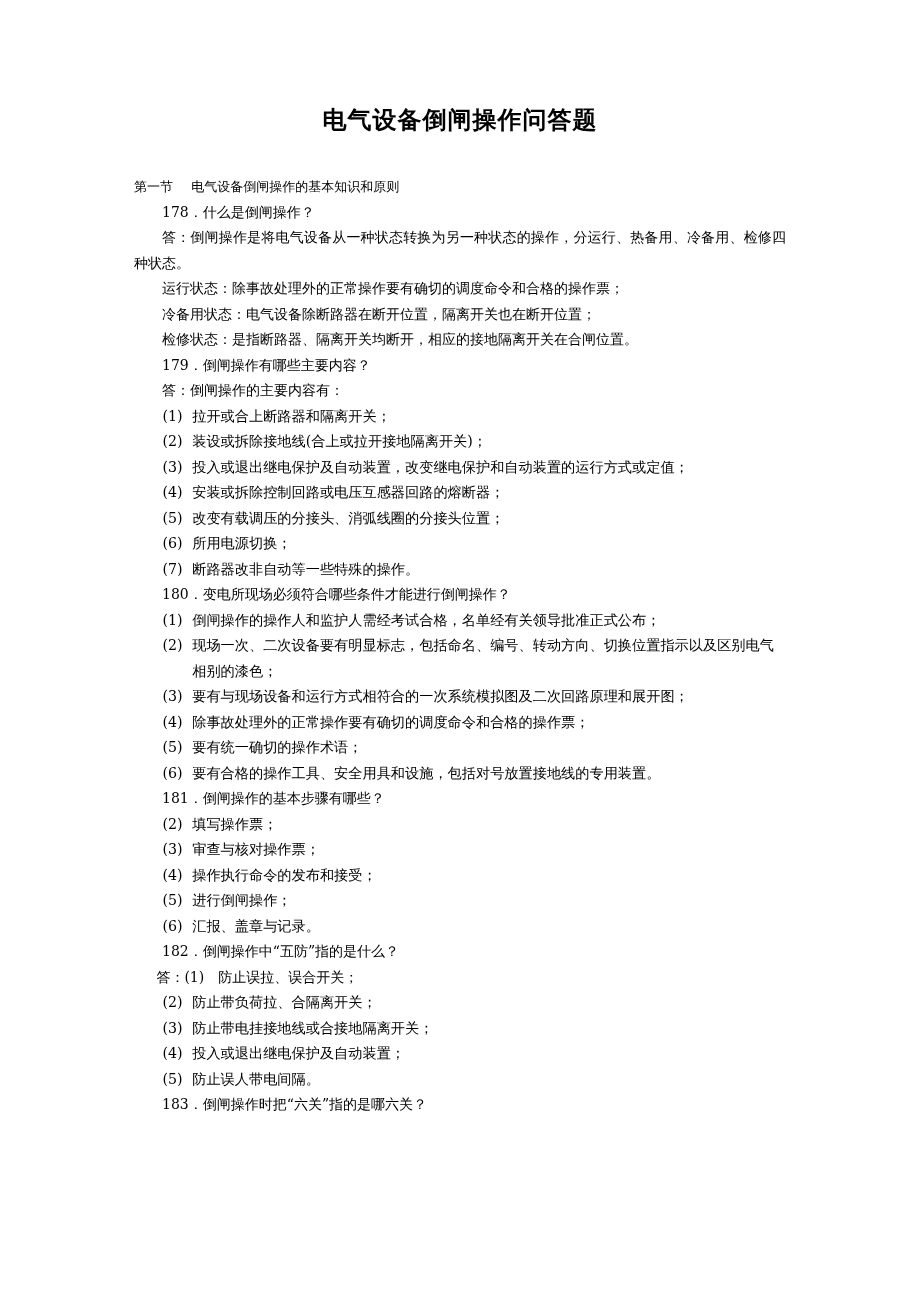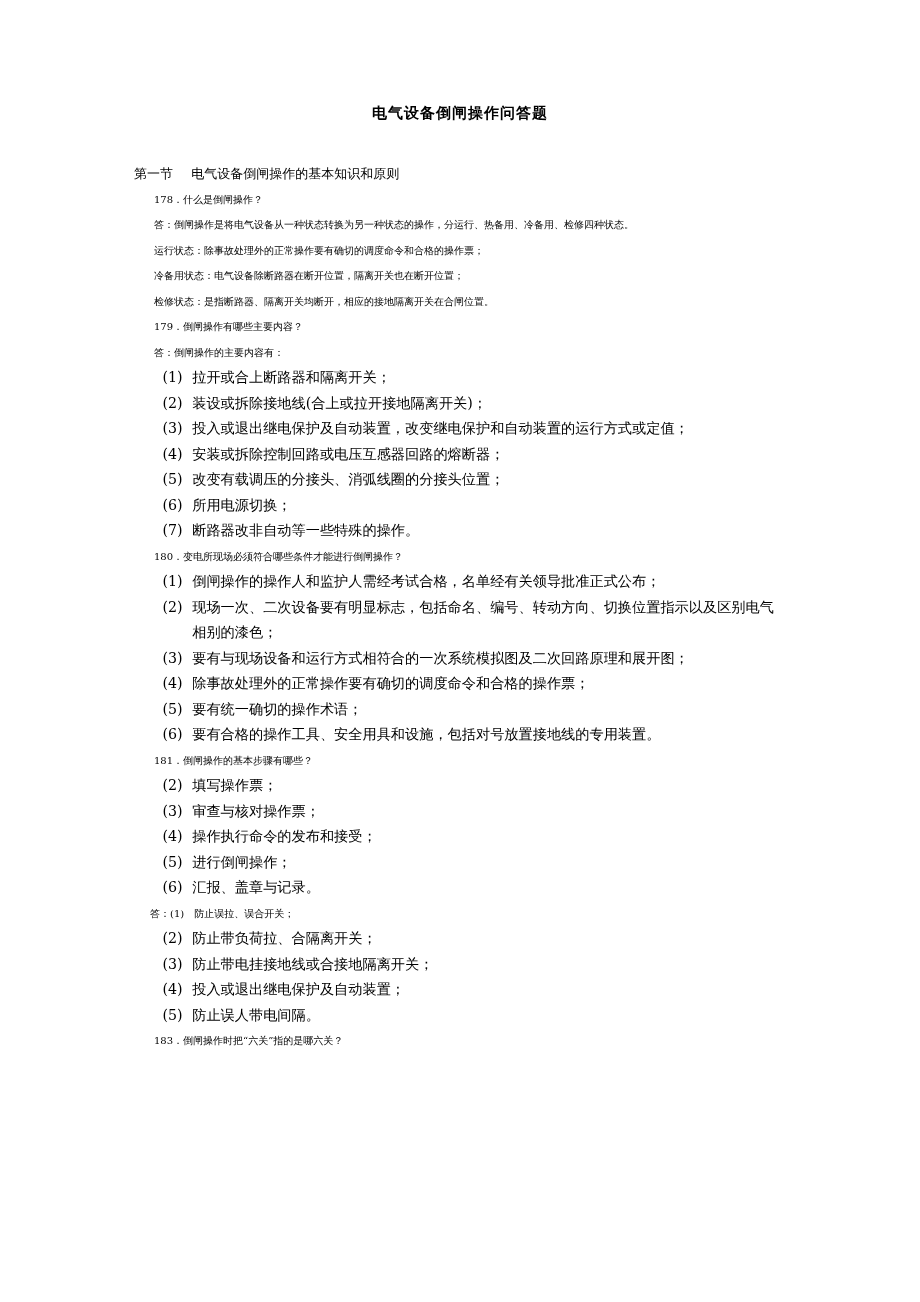--- a/index.html
+++ b/index.html
@@ -21,26 +21,26 @@
   .content {
     position: absolute;
     left: 134px;
     top: 104px;
     width: 652px;
   }
   .doc-title {
     text-align: center;
     font-family: "DejaVu Sans", "Liberation Sans", sans-serif;
     font-weight: bold;
-    font-size: 15px;
+    font-size: 24px;
     letter-spacing: 1px;
     margin: 0 0 38px 0;
   }
   .para {
-    font-size: 10px;
+    font-size: 14px;
     line-height: 25.5px;
     margin: 0;
     text-align: justify;
     text-justify: inter-ideograph;
   }
   .lvl1 { text-indent: 2em; }
   .lvl1b { text-indent: 1.6em; }
   .numlist {
     display: flex;
     font-size: 14.2px;
@@ -154,20 +154,21 @@
     </div>
     <div class="numlist">
       <span class="marker">(5)</span>
       <span class="txt">进行倒闸操作；</span>
     </div>
     <div class="numlist">
       <span class="marker">(6)</span>
       <span class="txt">汇报、盖章与记录。</span>
     </div>
 
+    <p class="para lvl1">182．倒闸操作中“五防”指的是什么？</p>
     <p class="para lvl1b">答：(1)　防止误拉、误合开关；</p>
 
     <div class="numlist">
       <span class="marker">(2)</span>
       <span class="txt">防止带负荷拉、合隔离开关；</span>
     </div>
     <div class="numlist">
       <span class="marker">(3)</span>
       <span class="txt">防止带电挂接地线或合接地隔离开关；</span>
     </div>

